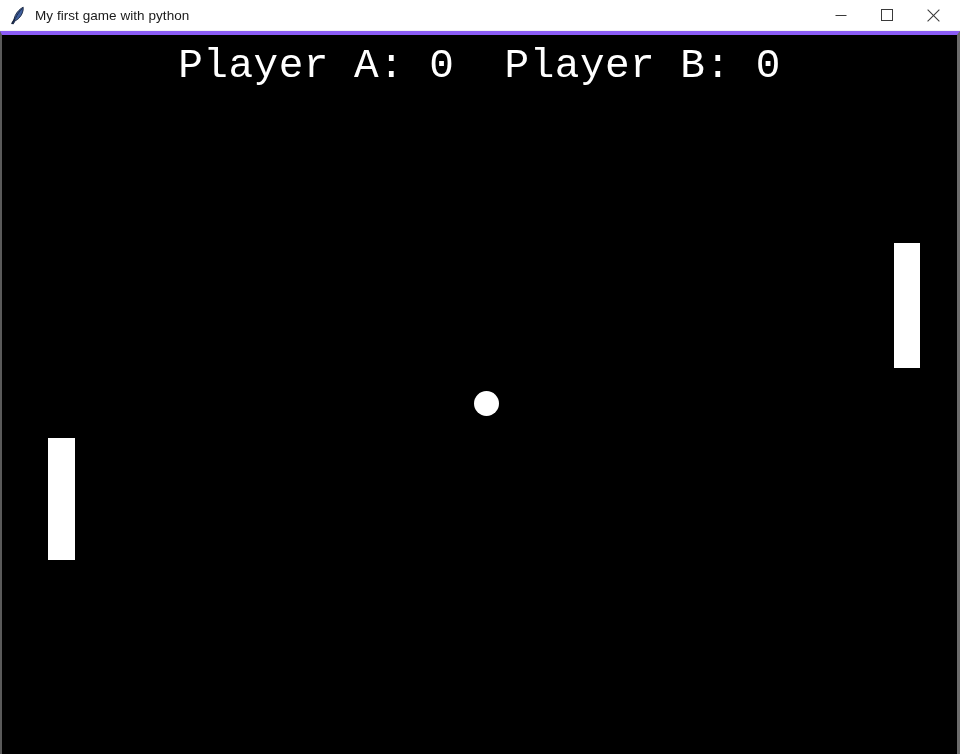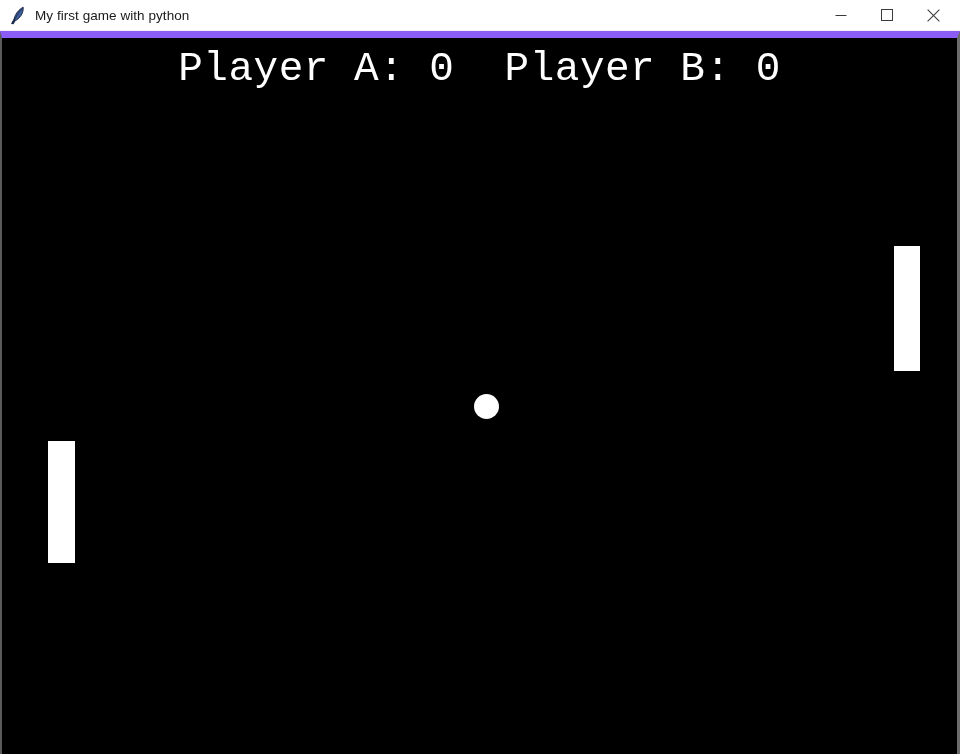--- a/index.html
+++ b/index.html
@@ -70,21 +70,21 @@
     position: absolute;
     left: 0;
     top: 31px;
     width: 960px;
     height: 723px;
     background: #000000;
     overflow: hidden;
     box-sizing: border-box;
     border-left: 2px solid #5a5a5a;
     border-right: 3px solid #6b6b6b;
-    border-top: 7px solid #8b5cf6;
+    border-top: 4px solid #8b5cf6;
   }
   #canvas-inner {
     position: absolute;
     left: 0;
     top: 0;
     right: 0;
     bottom: 0;
     background: #000000;
   }
 

